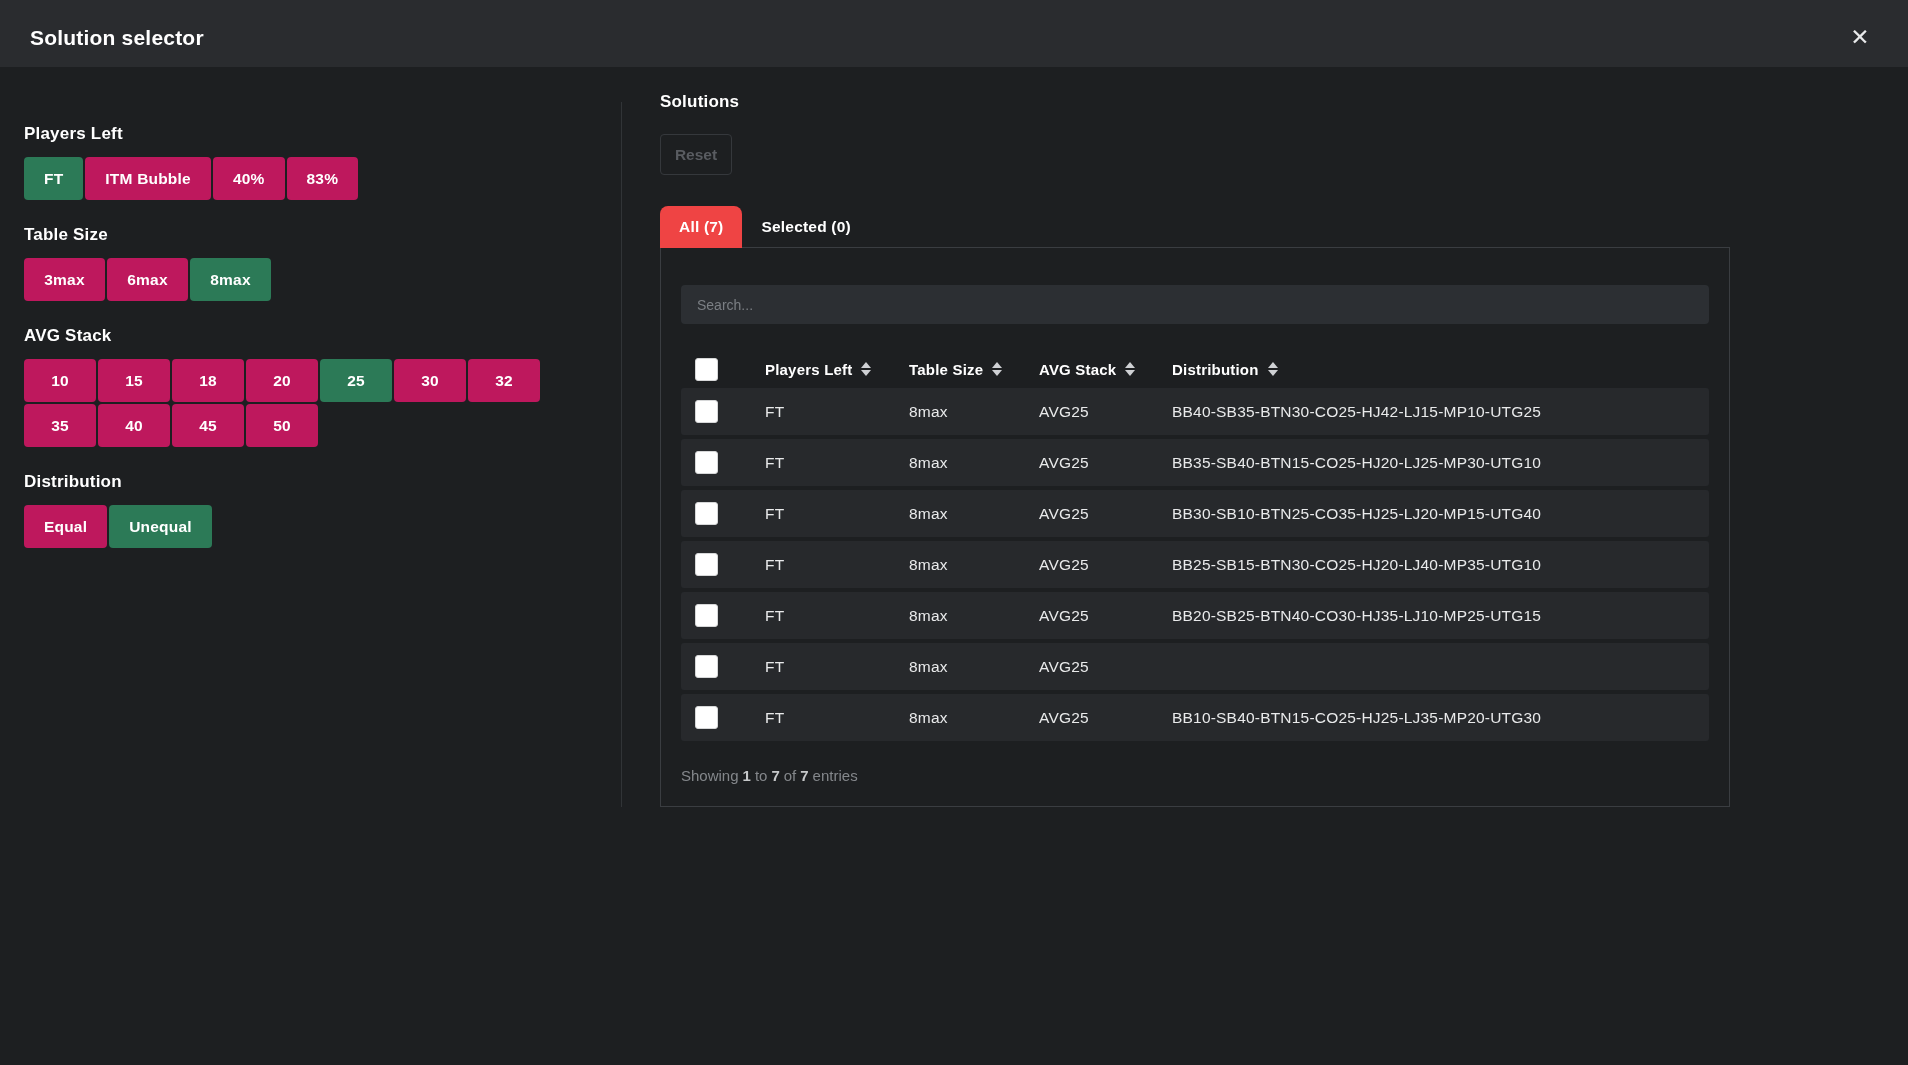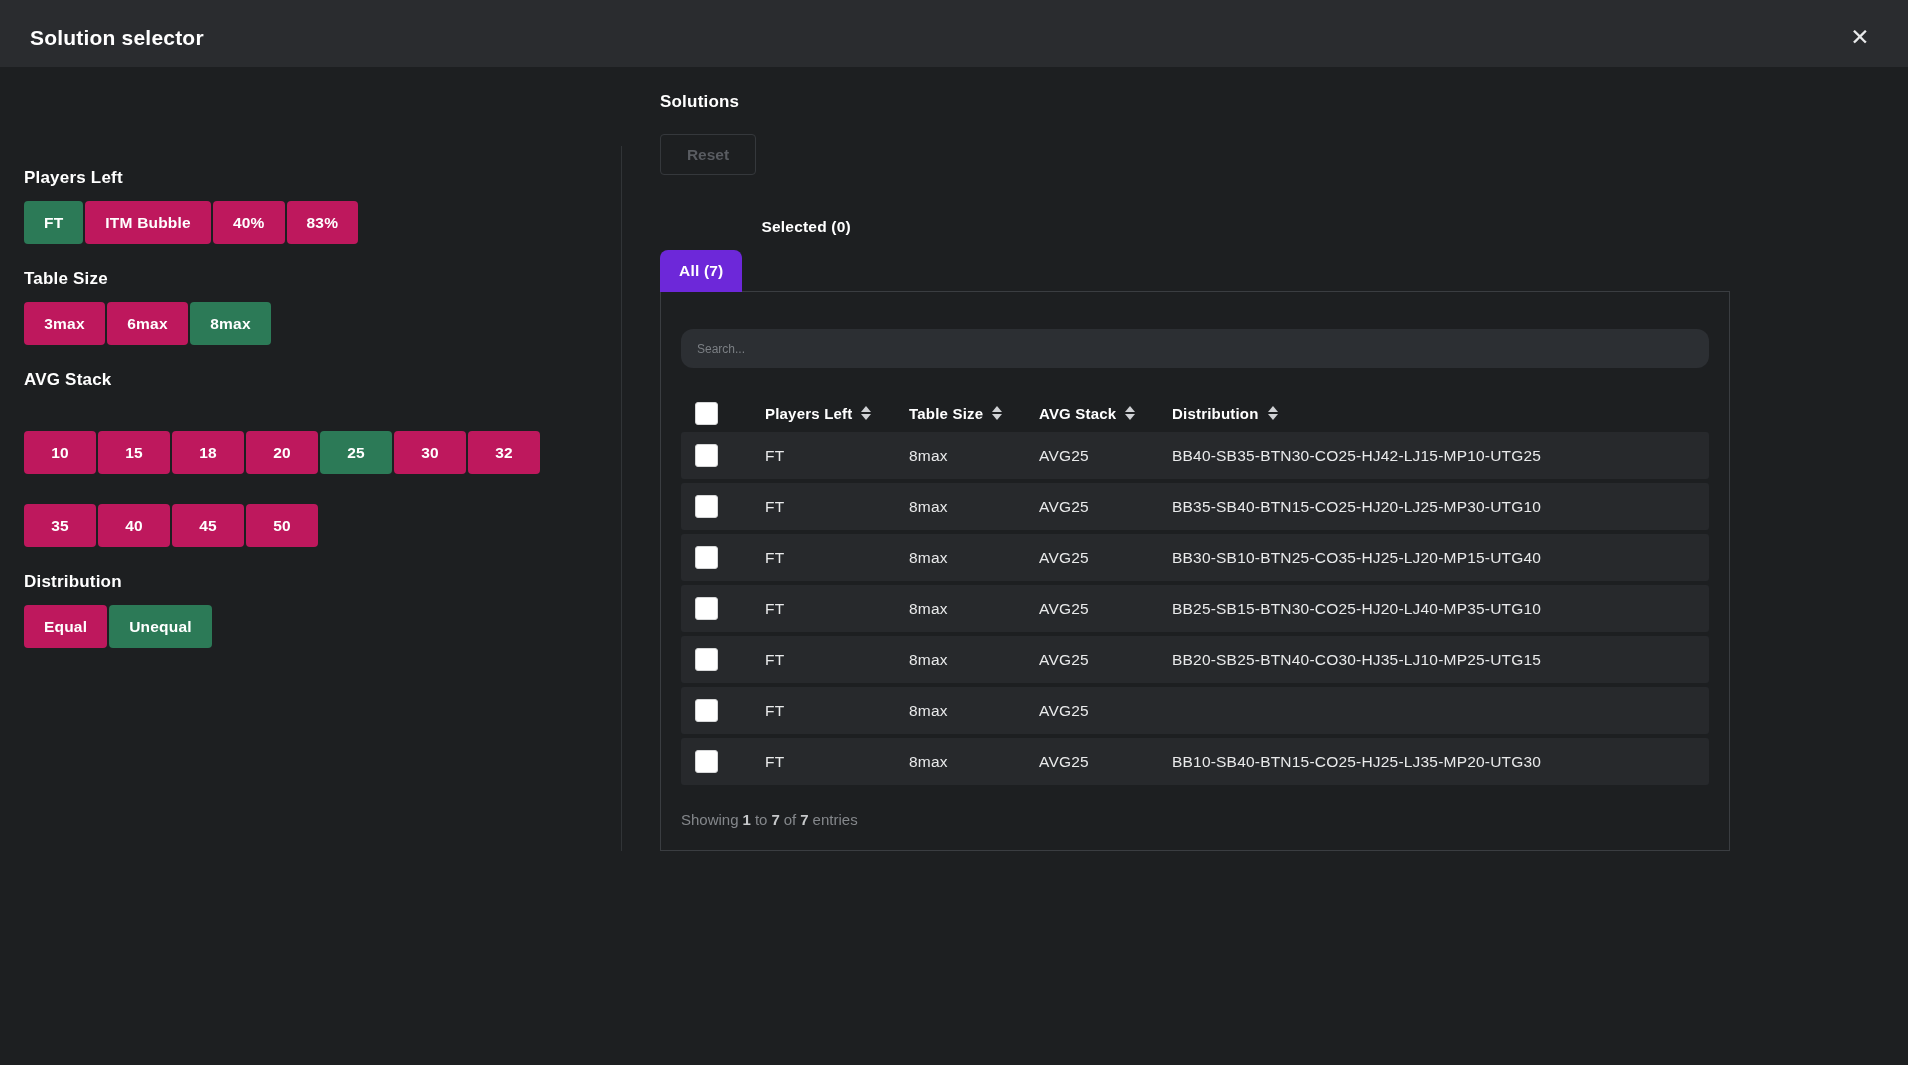--- a/index.html
+++ b/index.html
@@ -34,43 +34,43 @@
   .fbtn {
     height:43px; background:#be185d; border-radius:4px; color:#fff;
     display:flex; align-items:center; justify-content:center;
     font-size:15.5px; font-weight:600; padding:0 20px; cursor:pointer;
     letter-spacing:.2px; white-space:nowrap;
   }
   .fbtn.sel { background:#2c7a57; }
   .avg-grid {
     display:grid; grid-template-columns:repeat(7,72px); gap:2px; margin-bottom:25px;
   }
-  .avg-grid .fbtn { padding:12px;margin-top:28px; }
+  .avg-grid .fbtn { padding:12px; }
   
   .panel-title { font-size:17px; font-weight:700; letter-spacing:.2px; }
   .reset-btn {
-    margin-top:22px; width:96px; height:41px; background:transparent;
+    margin-top:22px; width:72px; height:41px; background:transparent;
     border:1px solid #35383c; border-radius:4px; color:#595c61;
     font-size:15.5px; font-weight:600; display:flex; align-items:center;
     justify-content:center; cursor:default;
   }
   .tabs { display:flex; margin-top:31px; position:relative; z-index:2; }
   .tab {
     height:42px; padding:0 19px; display:flex; align-items:center;
     font-size:15.5px; font-weight:700; color:#fff; cursor:pointer;
     border-radius:8px 8px 0 0; letter-spacing:.2px;
   }
-  .tab.active { background:#6d28d9;margin-top:44px; }
+  .tab.active { background:#ef4444; }
   .solutions-box {
     width:1070px; border:1px solid #3a3d41; margin-top:-1px;
     padding:37px 20px 22px 20px; position:relative; z-index:1;
   }
   .search-input {
     width:100%; height:39px; background:#2c2f33; border:none; outline:none;
-    border-radius:12px; padding:0 16px; color:#ec4899; font-size:12px;
+    border-radius:4px; padding:0 16px; color:#ec4899; font-size:14px;
     font-family:"Liberation Sans", sans-serif;
   }
   .search-input::placeholder { color:#7b7f84; opacity:1; }
   .tgrid { display:grid; grid-template-columns:70px 144px 130px 133px 1fr; align-items:center; }
   .thead { margin-top:26px; height:38px; }
   .thead .th {
     font-size:15px; font-weight:700; color:#fff; display:flex; align-items:center;
     padding-left:14px; letter-spacing:.2px;
   }
   .cbx {

